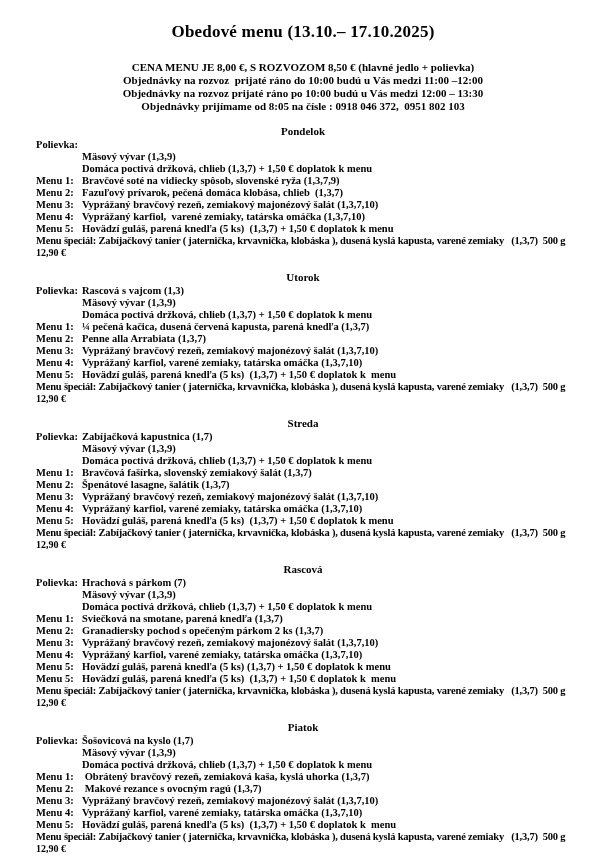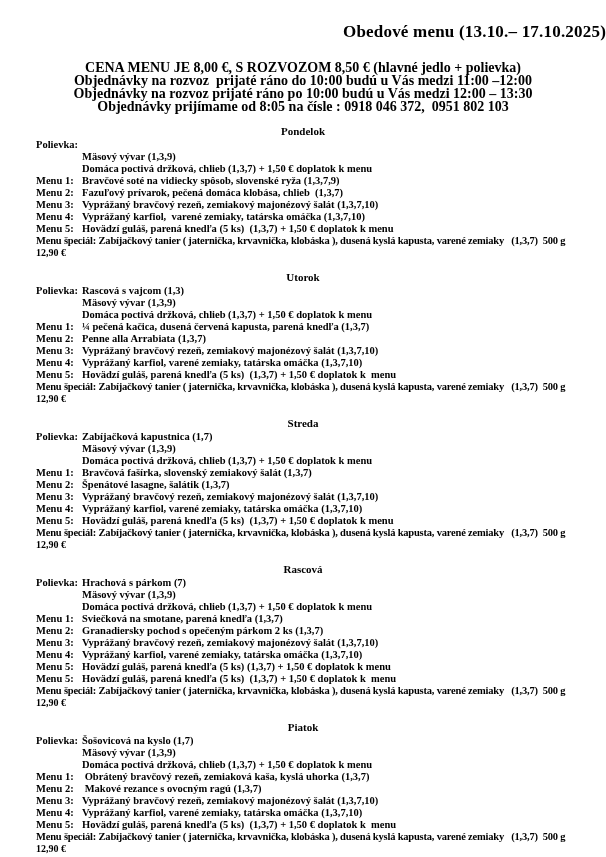--- a/index.html
+++ b/index.html
@@ -16,29 +16,29 @@
     color: #000000;
   }
   .page {
     width: 606px;
     height: 857px;
     position: relative;
   }
   .doc-title {
     margin: 0;
     padding-top: 22px;
-    text-align: right;
+    text-align: center;
     font-size: 17px;
     line-height: 20px;
     letter-spacing: 0.2px;
   }
   .info-block {
     margin-top: 19px;
     text-align: center;
-    font-size: 14px;
+    font-size: 11px;
     line-height: 13px;
   }
   .info-line { white-space: pre-wrap; }
   .days { margin-top: 2px; }
   .day-section { margin-top: 12px; }
   .day-title {
     text-align: center;
     font-size: 11px;
     line-height: 12px;
     margin-bottom: 2px;

